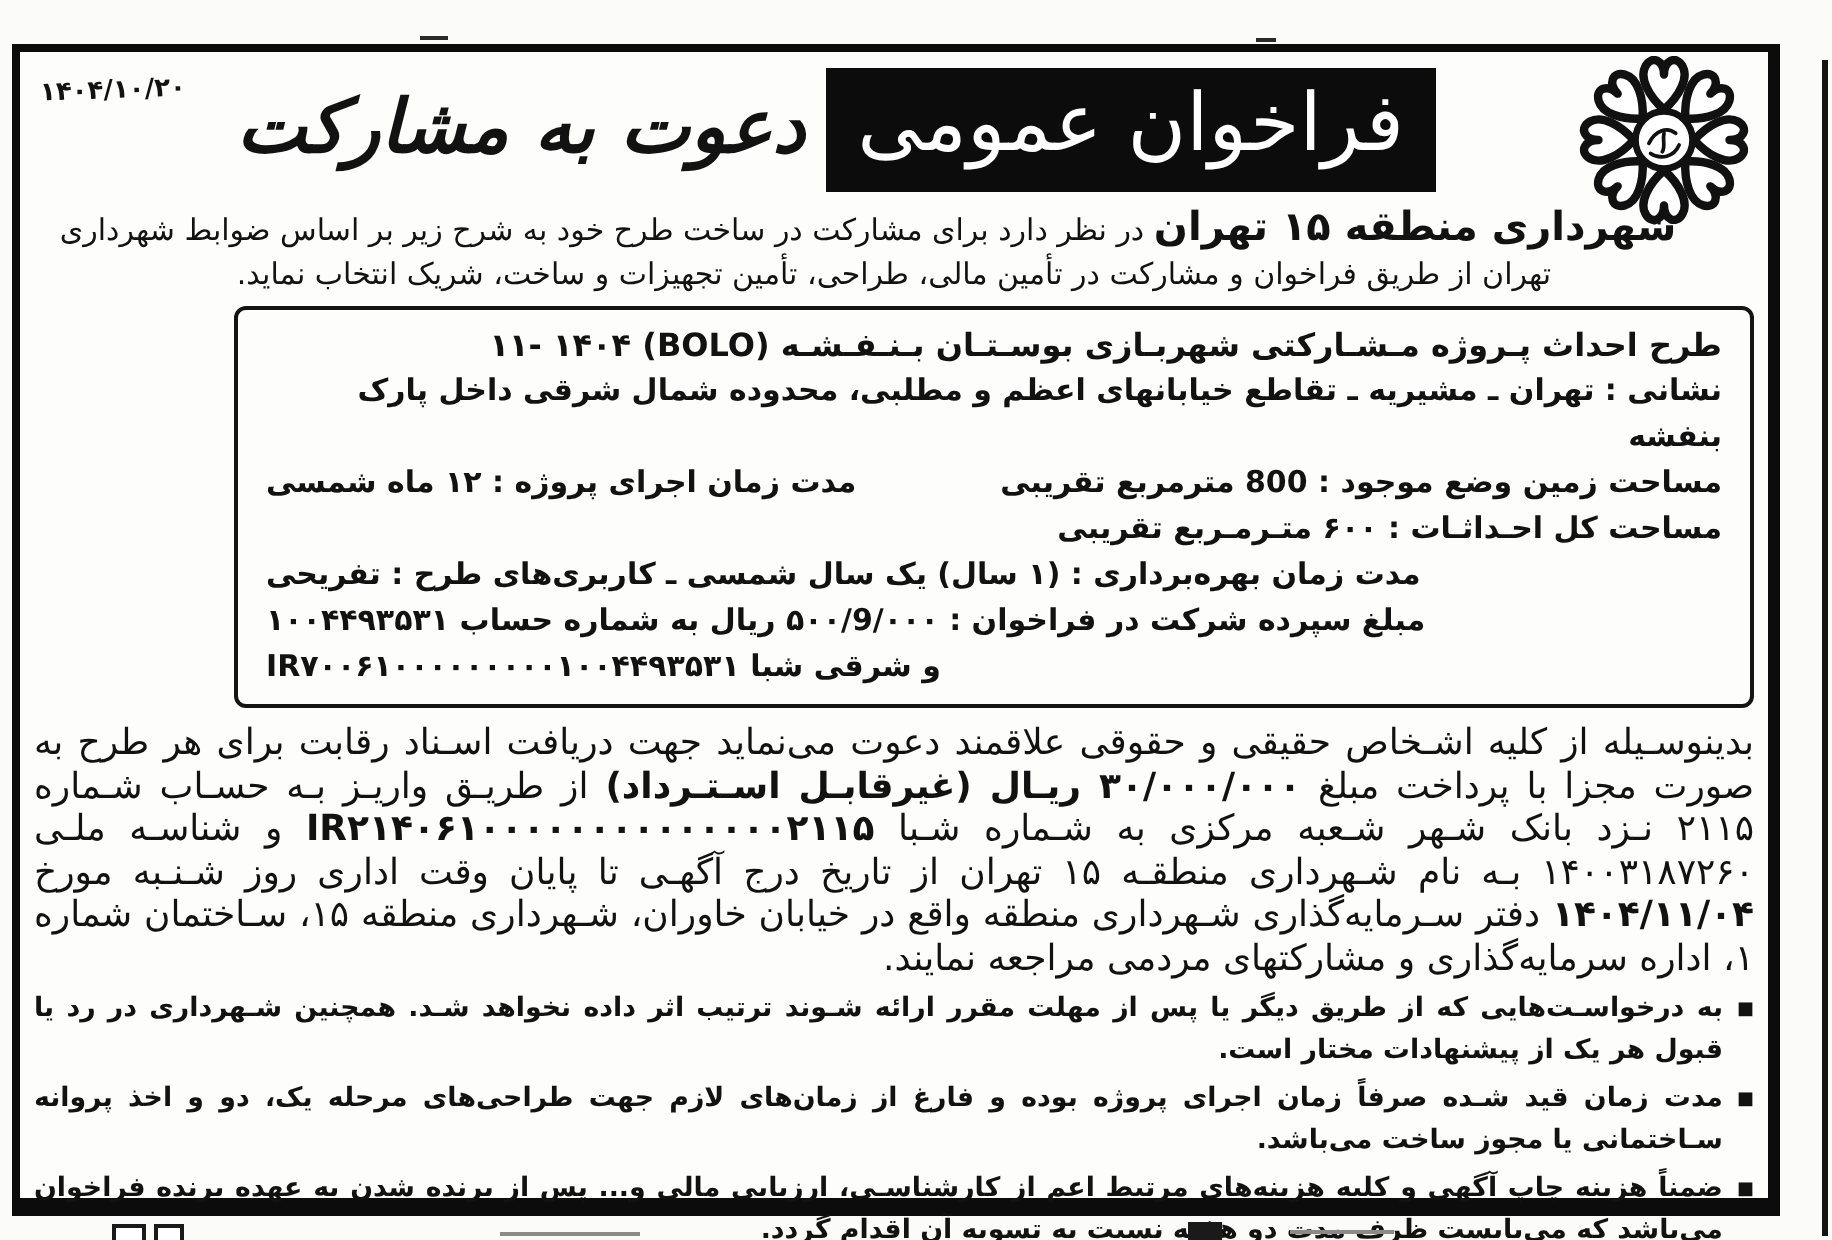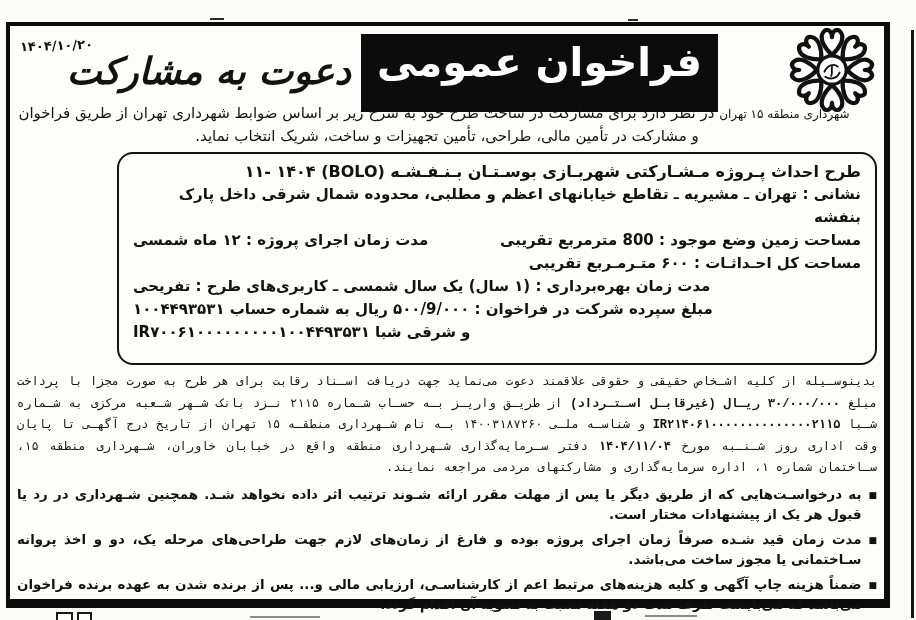--- a/index.html
+++ b/index.html
@@ -18,38 +18,38 @@
   .date{
     position:absolute;left:10px;top:12px;font-size:13px;font-weight:bold;
     transform:rotate(-2deg);letter-spacing:1px;
   }
   .logo{position:absolute;right:6px;top:2px;width:92px;height:84px;}
   .headline{
     position:absolute;top:8px;right:166px;direction:rtl;
     display:flex;align-items:center;gap:10px;white-space:nowrap;
   }
   .headline .boxed{
-    background:#0c0c0c;color:#fff;font-size:40px;font-weight:bold;
-    padding:4px 16px 26px 16px;line-height:48px;letter-spacing:-1px;
+    background:#0c0c0c;color:#fff;font-size:40px;font-weight:normal;
+    padding:4px 16px 10px 16px;line-height:48px;letter-spacing:-1px;
   }
   .headline .rest{font-size:37px;font-weight:bold;letter-spacing:-1px;padding-bottom:4px;font-style:italic;}
   .content{
     position:absolute;inset:0;box-sizing:border-box;
     padding:76px 7px 0 7px;direction:rtl;
   }
   .intro{margin:0;font-size:15px;line-height:22px;text-align:center;text-indent:26px;}
-  .intro .b{font-weight:normal;font-size:12px;}
+  .intro .b{font-weight:bold;font-size:20px;}
   .pbox{
-    margin:5px 0 7px 100px;border:2.5px solid #141414;border-radius:16px;
-    padding:6px 14px 19px 14px;font-weight:bold;font-size:15px;line-height:23px;
+    margin:5px 0 7px 100px;border:2.5px solid #141414;border-radius:6px;
+    padding:6px 14px 7px 14px;font-weight:bold;font-size:15px;line-height:23px;
   }
   .pbox .row{display:flex;justify-content:space-between;}
   .pbox .t{font-size:16px;text-align:right;}
   .pbox .c{text-align:left;}
-  .para{margin:0;font-size:12px;line-height:21.5px;text-align:justify;font-family:Liberation Mono, monospace;}
+  .para{margin:0;font-size:18px;line-height:21.5px;text-align:justify;}
   .para .b{font-weight:bold;}
   .iban{direction:ltr;unicode-bidi:isolate;font-weight:bold;}
   .bullets{margin-top:5px;}
   .bullet{display:flex;gap:7px;font-weight:bold;font-size:13.4px;line-height:20.5px;
     text-align:justify;margin-bottom:4px;}
   .bullet .sq{flex:0 0 auto;font-size:9px;line-height:20px;}
   .phone{margin-top:3px;font-size:15px;font-weight:bold;text-align:center;
     transform:translateX(158px);}
   .art{position:absolute;background:#1a1a1a;}
   .art.hollow{background:#fff;border:2px solid #1a1a1a;}

